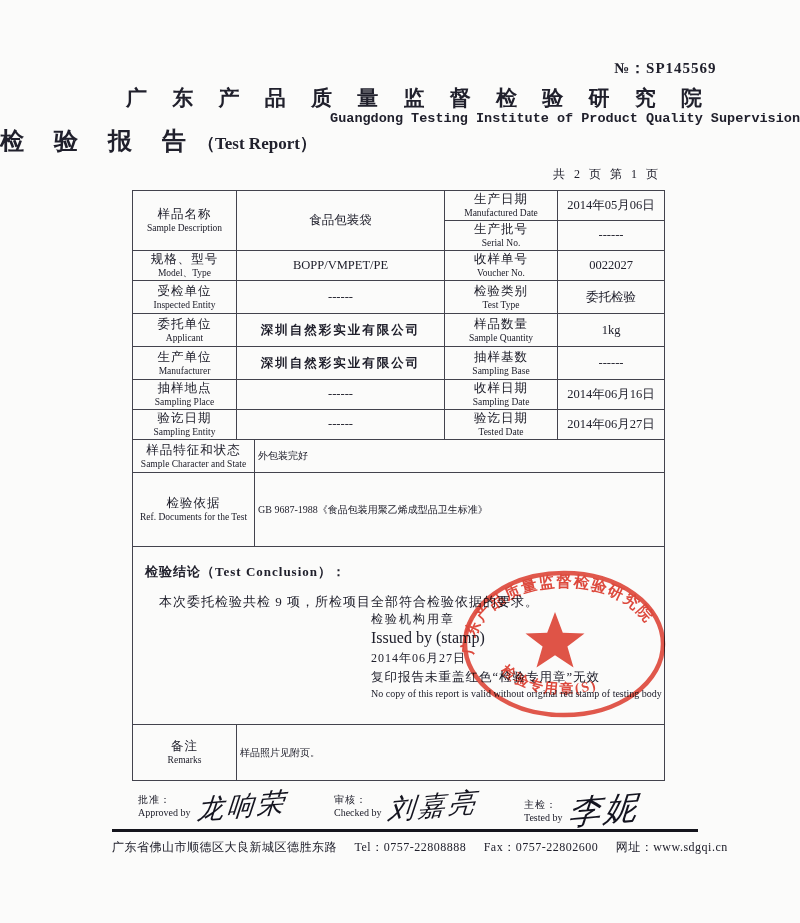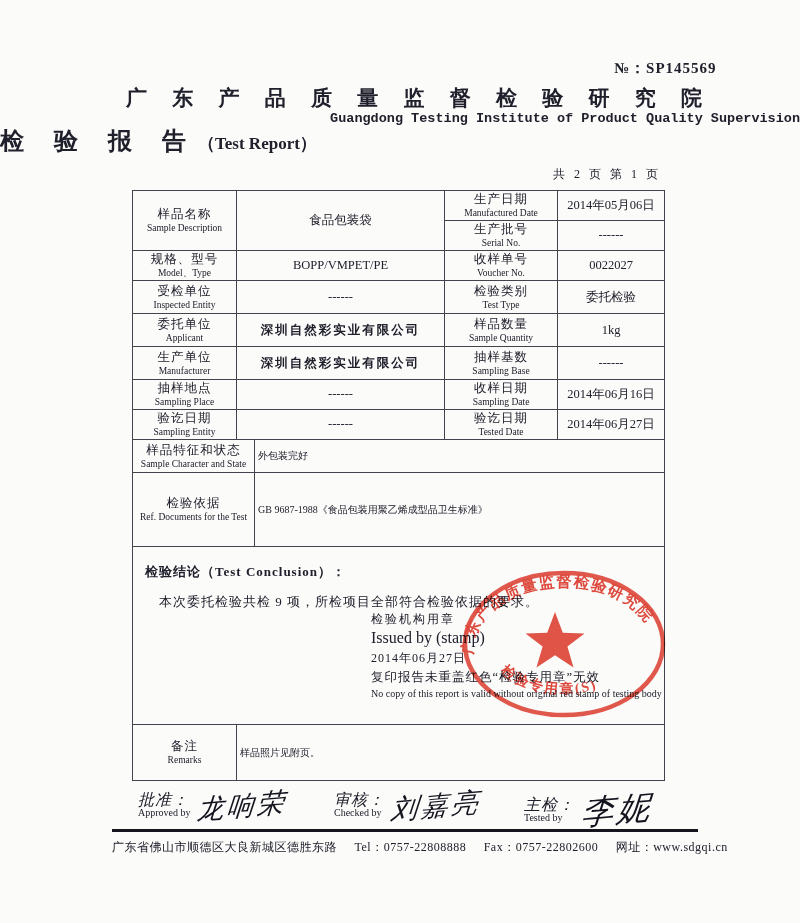--- a/index.html
+++ b/index.html
@@ -46,21 +46,21 @@
   .red-stamp{position:absolute;top:568px;left:458px;width:212px;height:152px;
     mix-blend-mode:multiply;opacity:0.88;pointer-events:none;}
 
   
   .sig-row{position:absolute;top:788px;left:132px;width:532px;height:46px;}
   .sig-group{position:absolute;top:0;display:flex;align-items:center;}
   .sig-group.g1{left:6px;}
   .sig-group.g2{left:202px;}
   .sig-group.g3{left:392px;}
   .sig-lbls{text-align:left;margin-right:6px;}
-  .sig-lc{display:block;font-size:16px;line-height:14px;letter-spacing:1px;font-style:italic;}
+  .sig-lc{display:block;font-size:10px;line-height:14px;letter-spacing:1px;}
   .sig-le{display:block;font-size:10px;line-height:12px;}
   .sig-name{display:inline-block;font-size:27px;font-style:italic;color:#14141f;
     transform:rotate(-5deg) skewX(-10deg);white-space:nowrap;letter-spacing:3px;
     font-family:"DejaVu Serif","Liberation Serif",serif;}
 
   
   .footer-rule{position:absolute;top:829px;left:112px;width:586px;height:3px;background:#15151d;}
   .footer-line{position:absolute;top:839px;left:112px;width:640px;font-size:12px;white-space:nowrap;letter-spacing:0.5px;}
   .footer-line span{margin-right:14px;}
 </style>

